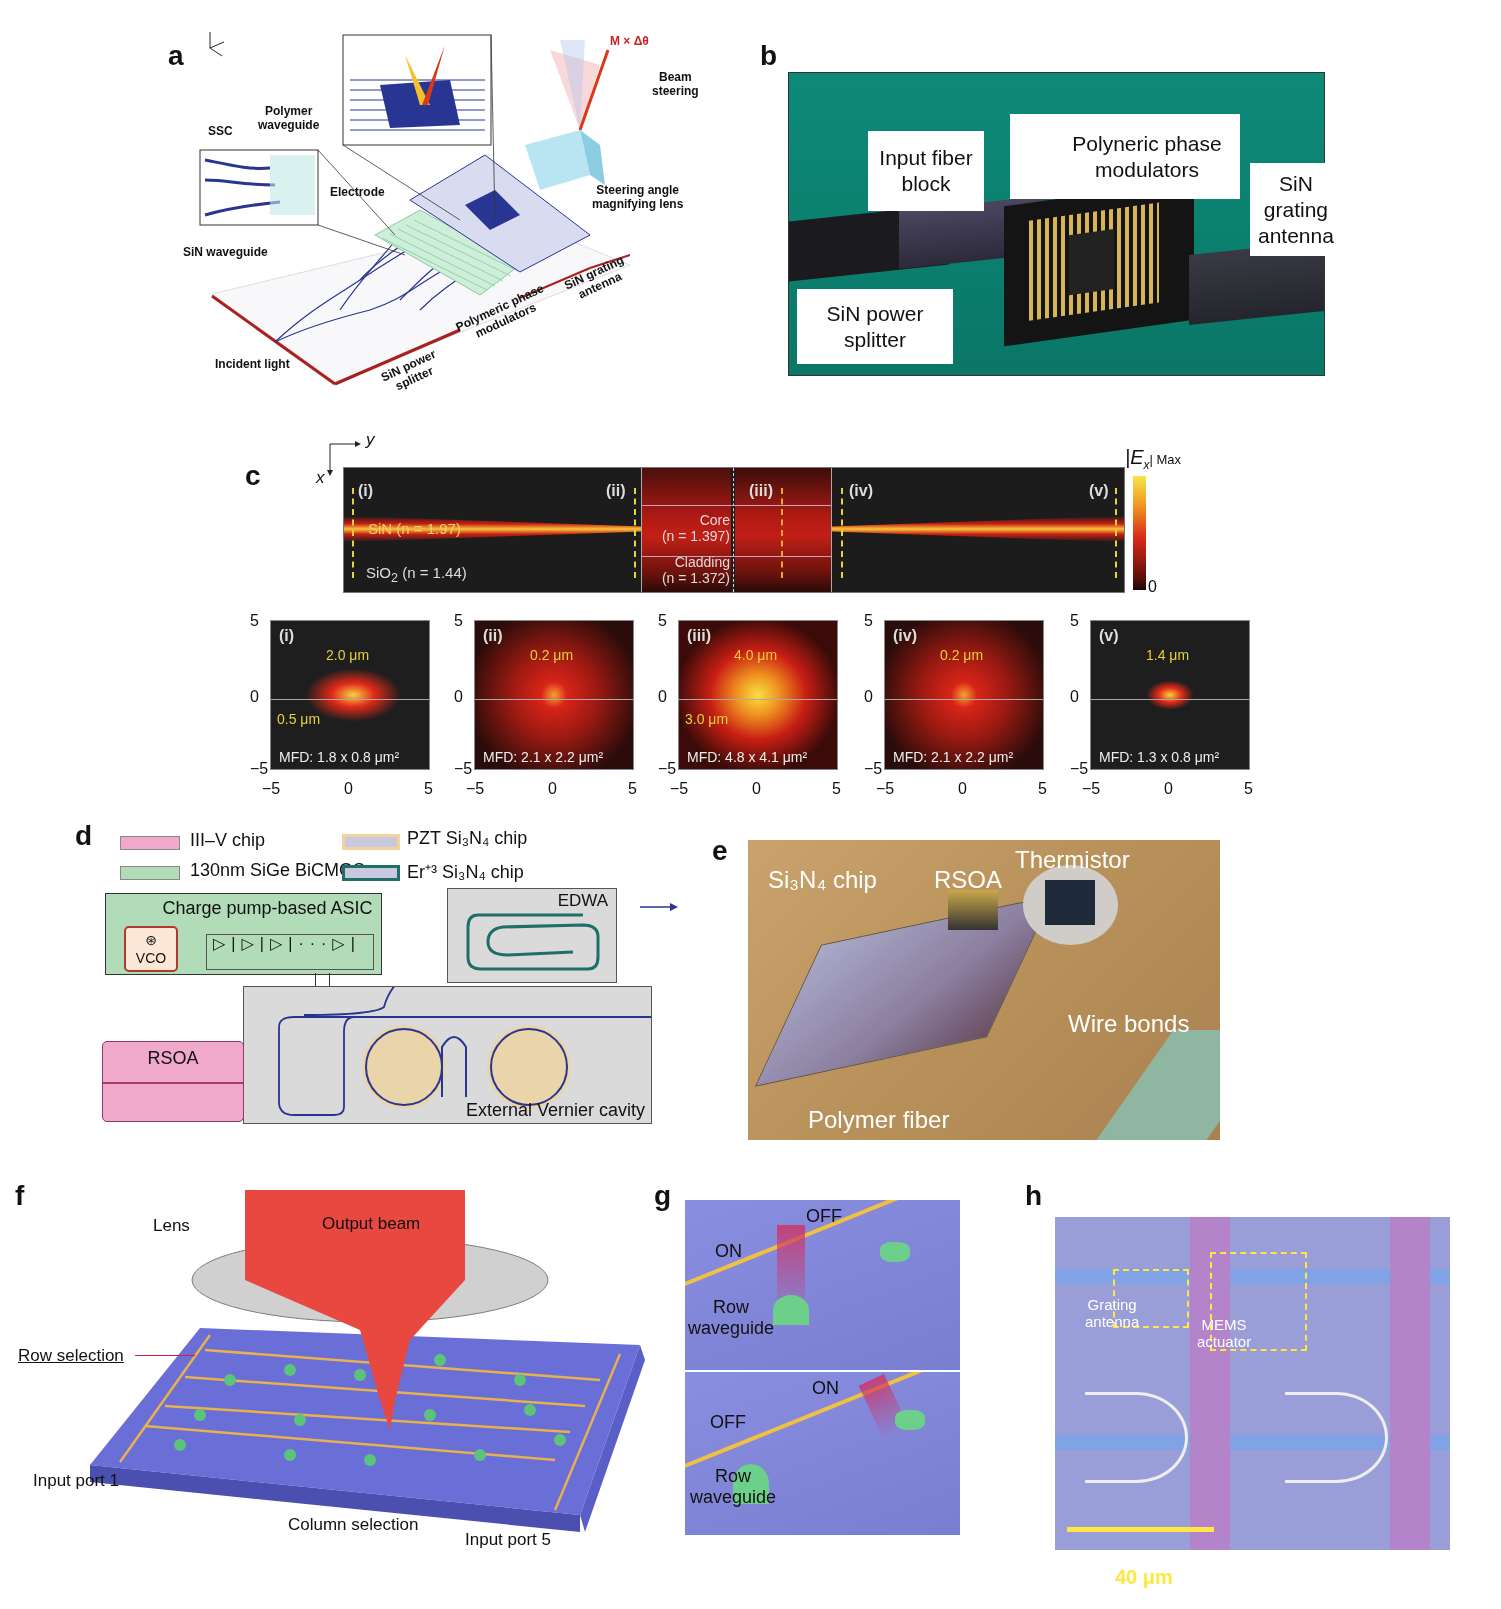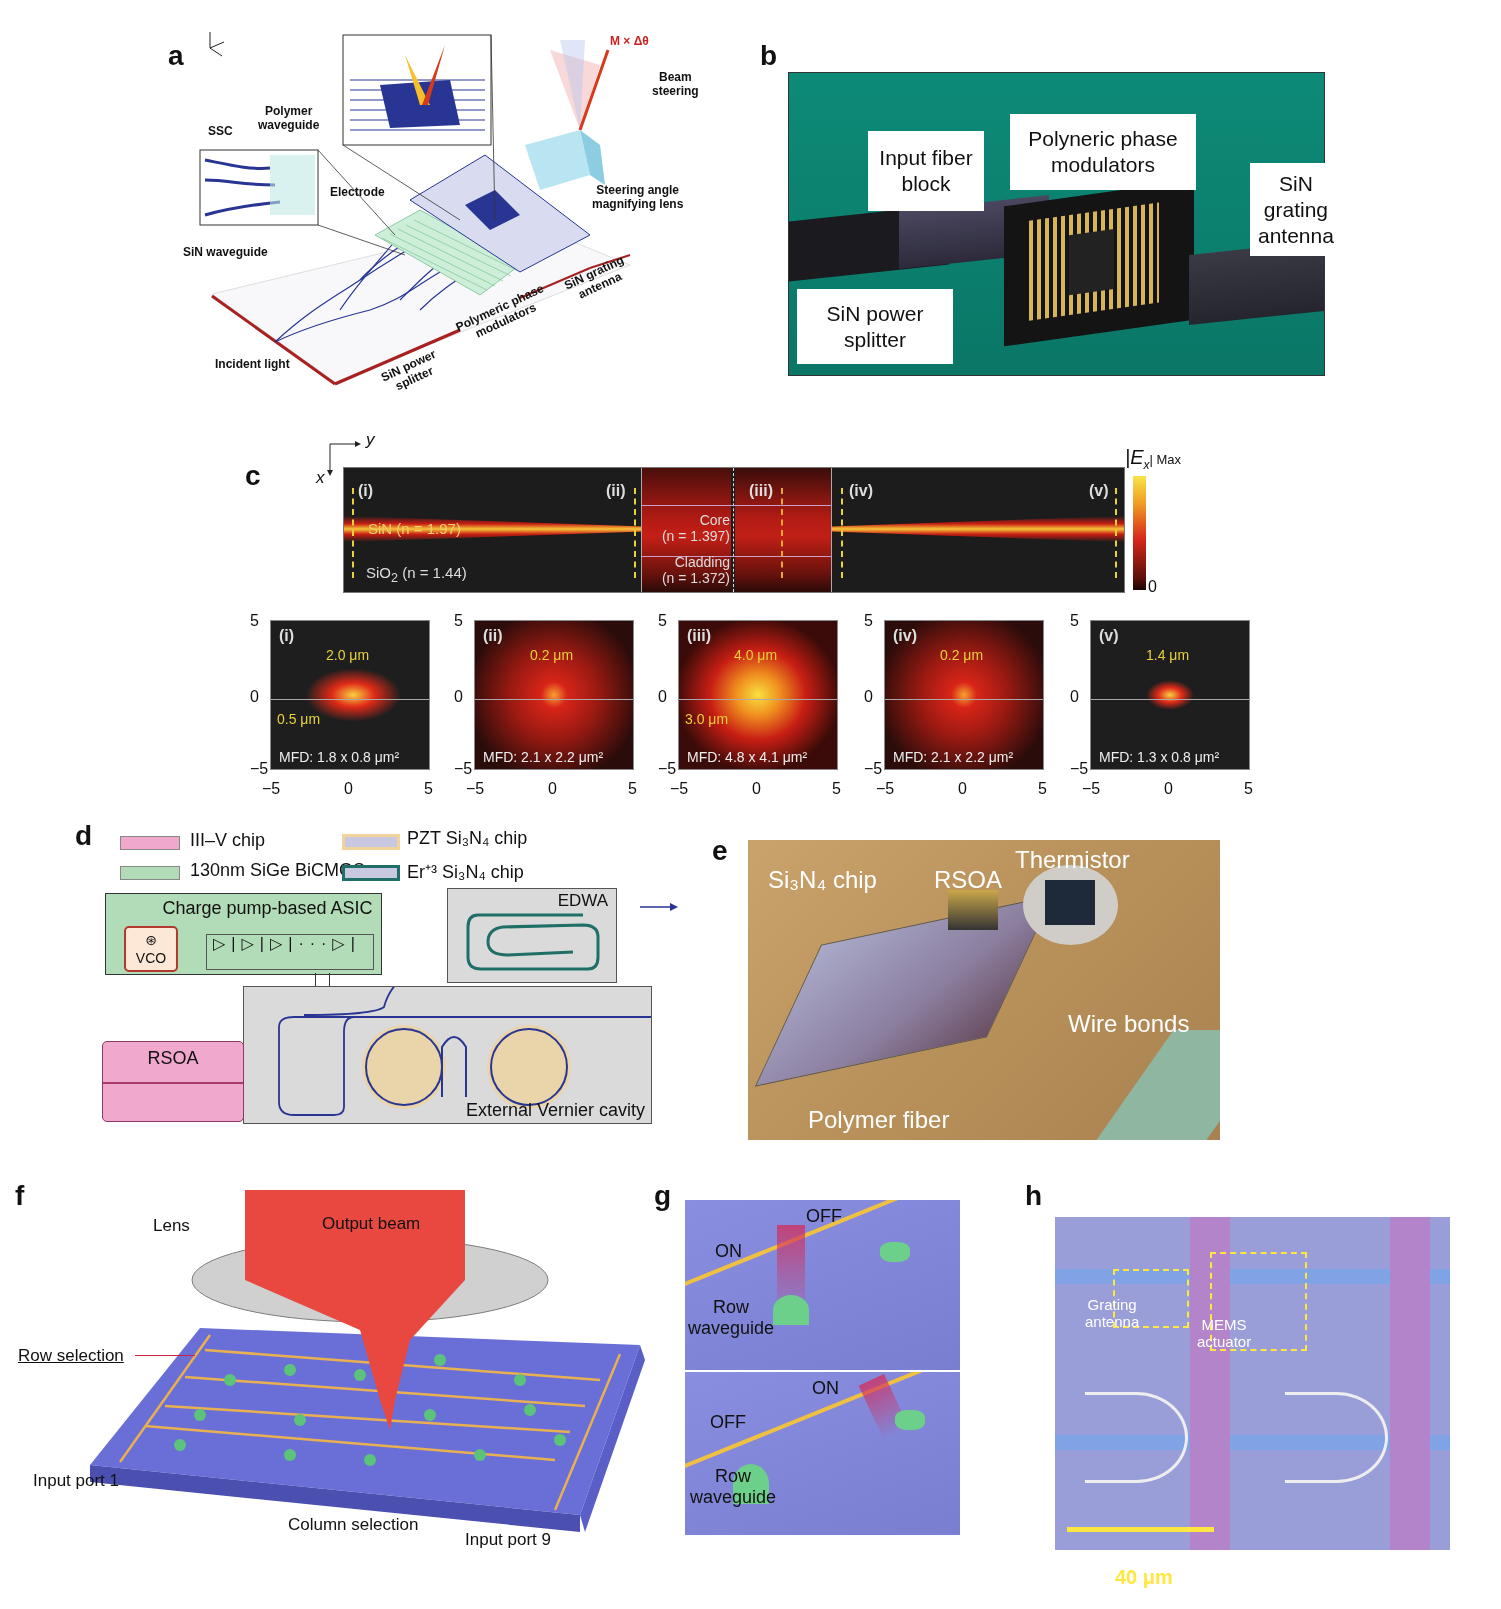--- a/index.html
+++ b/index.html
@@ -118,21 +118,21 @@
     <div class="abs" style="left:215px;top:120px;width:190px;height:140px;background:#141414;transform:skewY(-8deg);">
       <div class="abs" style="left:25px;top:18px;width:130px;height:100px;background:repeating-linear-gradient(90deg,#d7b45a 0 4px,#141414 4px 8px);"></div>
       <div class="abs" style="left:65px;top:38px;width:45px;height:60px;background:#222;"></div>
     </div>
     <div class="abs" style="left:400px;top:175px;width:135px;height:70px;background:linear-gradient(#3a3a44,#25252d);transform:skewY(-6deg);"></div>
   </div>
   <div class="bbox" style="left:868px;top:131px;width:116px;height:80px;">
       <span style="white-space:pre;">Input fiber
 block</span>
     </div>
-  <div class="bbox" style="left:1010px;top:114px;width:186px;height:76px;">
+  <div class="bbox" style="left:1010px;top:114px;width:186px;height:85px;padding-left:44px;">
       <span style="white-space:pre;">Polyneric phase
 modulators</span>
     </div>
   <div class="bbox" style="left:1250px;top:163px;width:72px;height:93px;justify-content:flex-start;padding-left:8px;">
       <span style="white-space:pre;">SiN
 grating
 antenna</span>
     </div>
   <div class="bbox" style="left:797px;top:289px;width:156px;height:75px;">
       <span style="white-space:pre;">SiN power
@@ -348,21 +348,21 @@
     <ellipse cx="370" cy="110" rx="178" ry="42" fill="#c8c8c8" stroke="#666" opacity="0.85"></ellipse>
     <polygon points="245,20 465,20 465,110 410,170 395,230 390,260 380,230 360,160 245,110" fill="#e84840"></polygon>
     <rect x="245" y="20" width="220" height="2" fill="#e84840"></rect>
   </svg>
   <div class="txt" style="left:153px;top:1216px;font-size:17px;">Lens</div>
   <div class="txt" style="left:322px;top:1214px;font-size:17px;">Output beam</div>
   <div class="txt" style="left:18px;top:1346px;font-size:17px;text-decoration:underline;">Row selection</div>
   <div class="abs" style="left:135px;top:1355px;width:60px;height:1px;background:#d02040;"></div>
   <div class="txt" style="left:33px;top:1471px;font-size:17px;">Input port 1</div>
   <div class="txt" style="left:288px;top:1515px;font-size:17px;">Column selection</div>
-  <div class="txt" style="left:465px;top:1530px;font-size:17px;">Input port 9</div>
+  <div class="txt" style="left:465px;top:1530px;font-size:17px;">Input port 5</div>
 </div>
 
 <div>
   <div class="plabel" style="left:654px;top:1180px;">g</div>
   <div class="abs" style="left:685px;top:1200px;width:275px;height:170px;background:linear-gradient(160deg,#8a8ee0,#7a7ed0);overflow:hidden;">
     <div class="abs" style="left:-20px;top:90px;width:340px;height:4px;background:#f0c040;transform:rotate(-22deg);transform-origin:left;"></div>
     <div class="abs" style="left:92px;top:25px;width:28px;height:95px;background:linear-gradient(#d03060,transparent);opacity:0.8;"></div>
     <div class="abs" style="left:88px;top:95px;width:36px;height:30px;border-radius:50% 50% 0 0;background:#6cd08a;"></div>
     <div class="abs" style="left:195px;top:42px;width:30px;height:20px;background:#6cd08a;border-radius:40%;"></div>
   </div>

